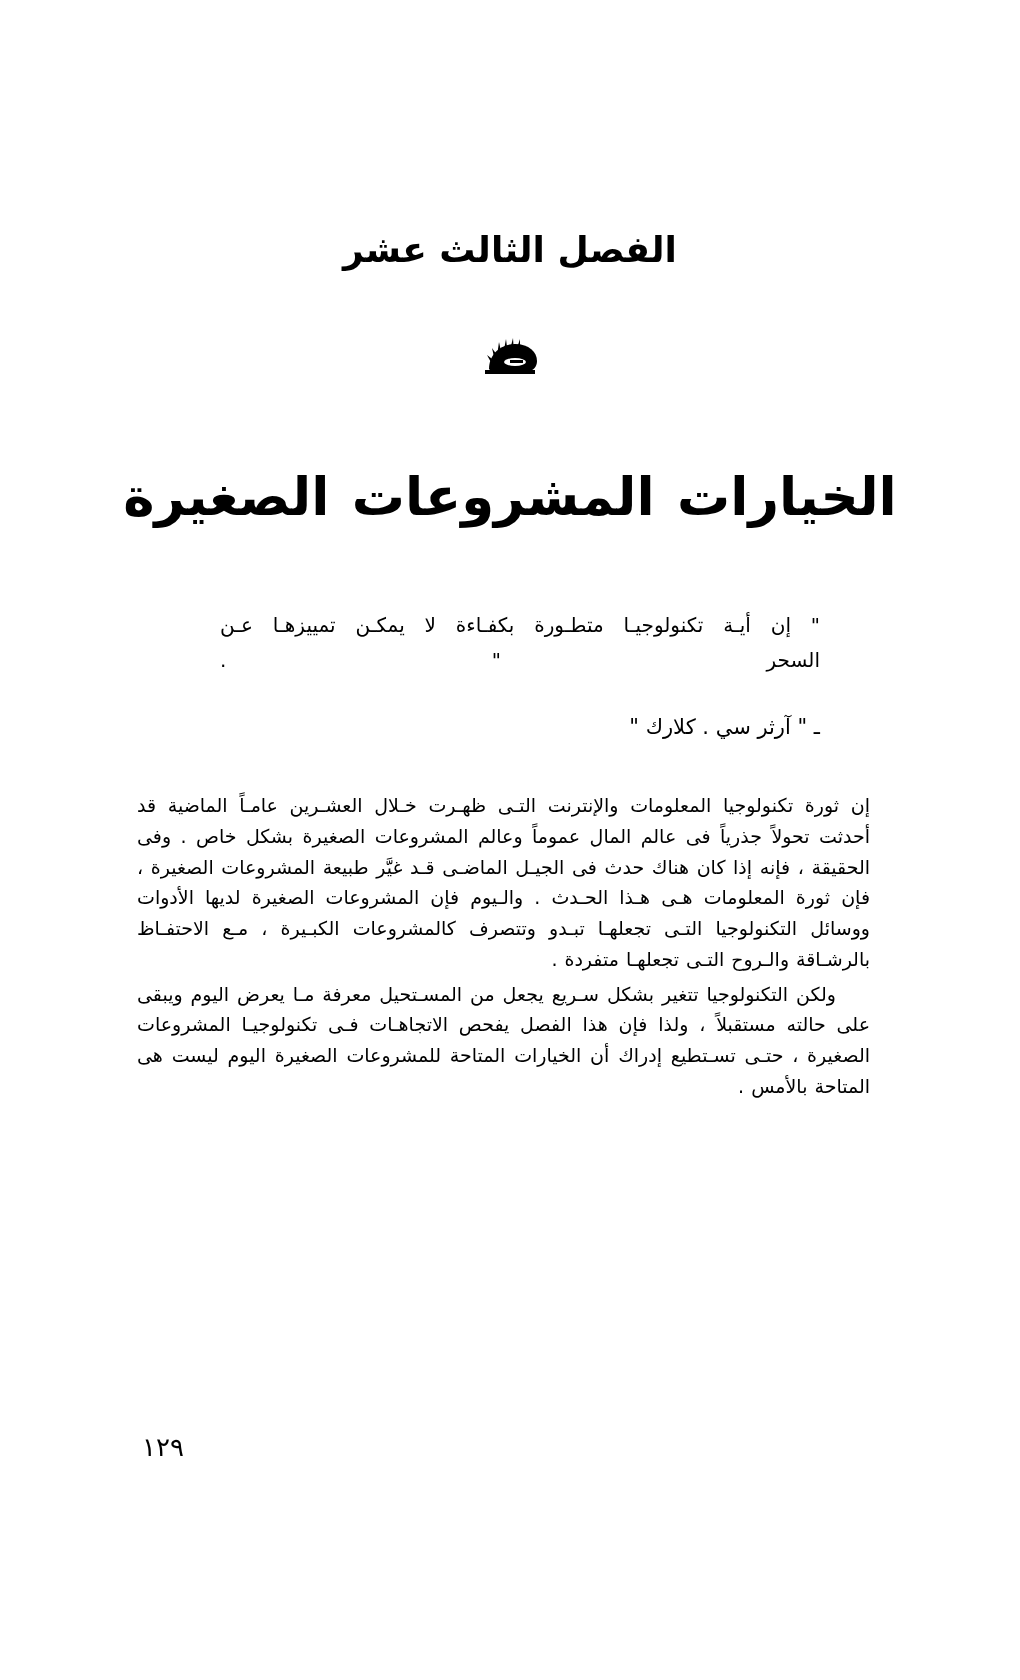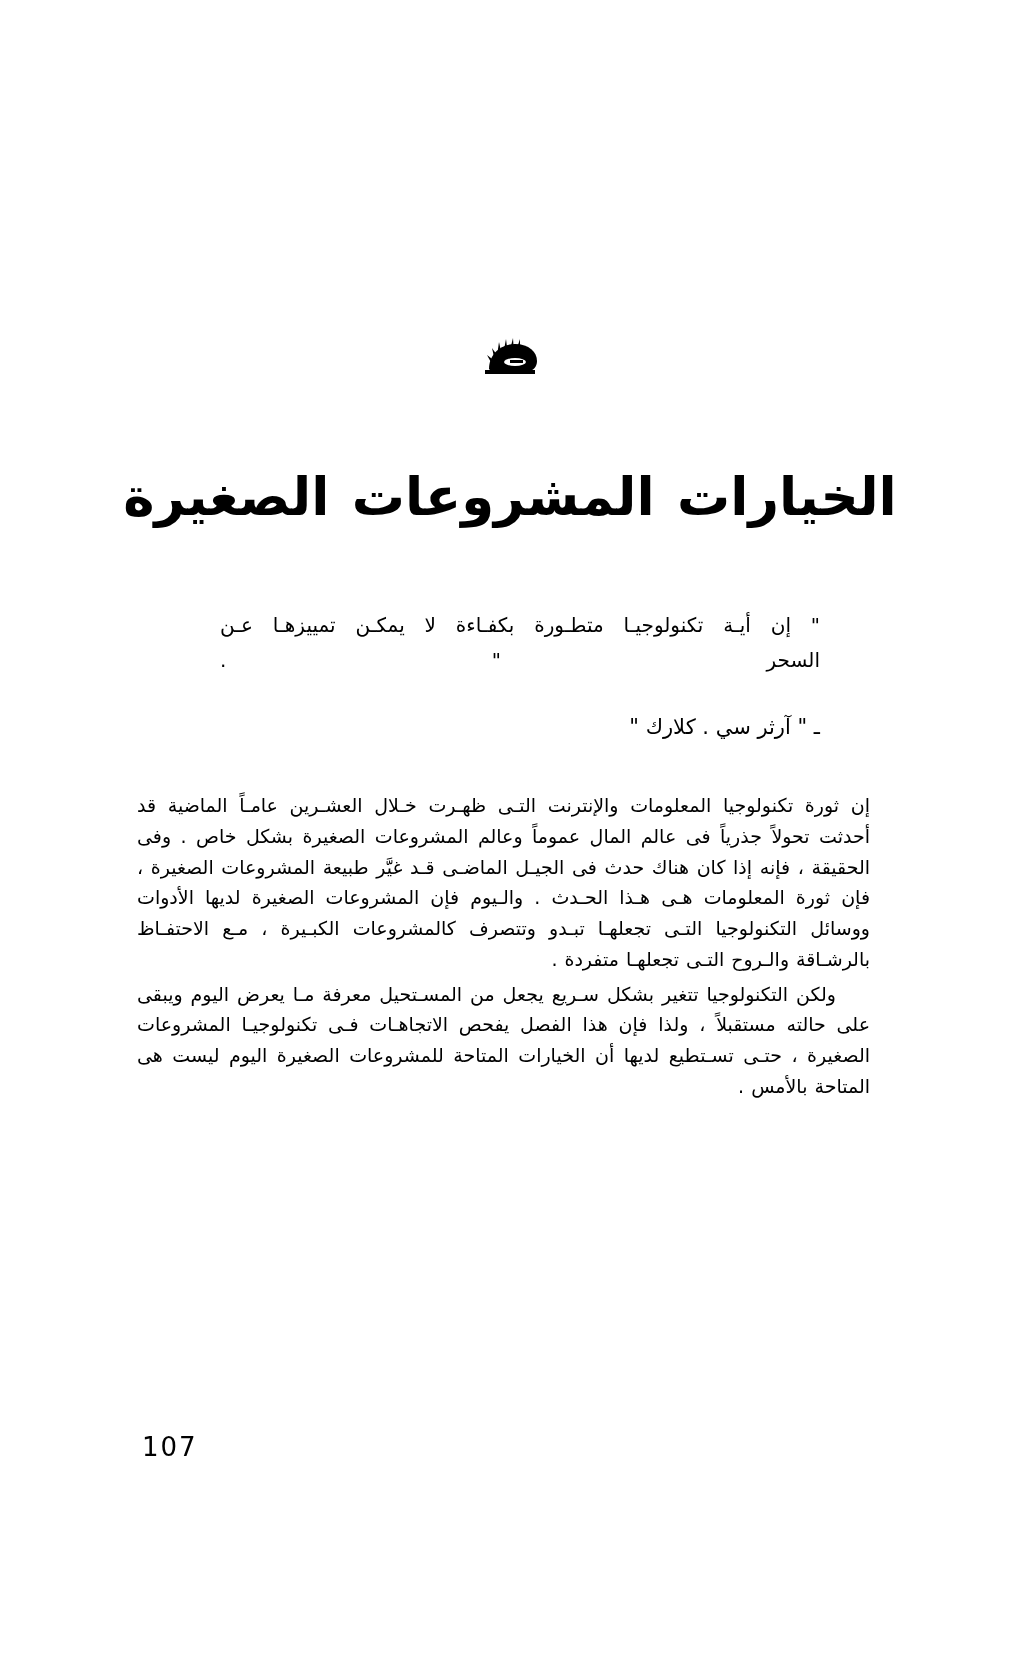--- a/index.html
+++ b/index.html
@@ -138,20 +138,21 @@
     color: #d8b9a8;
     letter-spacing: 3px;
     direction: ltr;
   }
 </style>
 </head>
 <body>
 
 <div class="page">
 
+  <div class="chapter-label">الفصل الثالث عشر</div>
 
   <div class="ornament">
     <span>
       <svg width="62" height="40" viewBox="0 0 62 40" aria-hidden="true">
         <g fill="#000000">
           <path d="M10 33 C10 18, 22 8, 36 8 C50 8, 58 16, 58 25 C58 31, 54 35, 49 35 L12 35 Z"></path>
           <path d="M6 34 L56 34 L56 38 L6 38 Z"></path>
           <path d="M20 6 L23 20 L18 20 Z"></path>
           <path d="M27 3 L29 19 L24 19 Z"></path>
           <path d="M34 2 L35 18 L30 18 Z"></path>
@@ -169,19 +170,19 @@
 
   <div class="epigraph">
     <div class="epigraph-line1">" إن أيـة تكنولوجيـا متطـورة بكفـاءة لا يمكـن تمييزهـا عـن</div>
     <div class="epigraph-line2">السحر " .</div>
   </div>
 
   <div class="epigraph-attribution">ـ " آرثر سي . كلارك "</div>
 
   <div class="body-block">
     <p class="body-par">إن ثورة تكنولوجيا المعلومات والإنترنت التـى ظهـرت خـلال العشـرين عامـاً الماضية قد أحدثت تحولاً جذرياً فى عالم المال عموماً وعالم المشروعات الصغيرة بشكل خاص . وفى الحقيقة ، فإنه إذا كان هناك حدث فى الجيـل الماضـى قـد غيَّر طبيعة المشروعات الصغيرة ، فإن ثورة المعلومات هـى هـذا الحـدث . والـيوم فإن المشروعات الصغيرة لديها الأدوات ووسائل التكنولوجيا التـى تجعلهـا تبـدو وتتصرف كالمشروعات الكبـيرة ، مـع الاحتفـاظ بالرشـاقة والـروح التـى تجعلهـا متفردة .</p>
-    <p class="body-par indented">ولكن التكنولوجيا تتغير بشكل سـريع يجعل من المسـتحيل معرفة مـا يعرض اليوم ويبقى على حالته مستقبلاً ، ولذا فإن هذا الفصل يفحص الاتجاهـات فـى تكنولوجيـا المشروعات الصغيرة ، حتـى تسـتطيع لديها أن الخيارات المتاحة للمشروعات الصغيرة اليوم ليست هى المتاحة بالأمس .</p>
+    <p class="body-par indented">ولكن التكنولوجيا تتغير بشكل سـريع يجعل من المسـتحيل معرفة مـا يعرض اليوم ويبقى على حالته مستقبلاً ، ولذا فإن هذا الفصل يفحص الاتجاهـات فـى تكنولوجيـا المشروعات الصغيرة ، حتـى تسـتطيع إدراك أن الخيارات المتاحة للمشروعات الصغيرة اليوم ليست هى المتاحة بالأمس .</p>
   </div>
 
-  <div class="page-number">107</div>
+  <div class="page-number">١٢٩</div>
 
 
 </div>
 
 </body></html>

